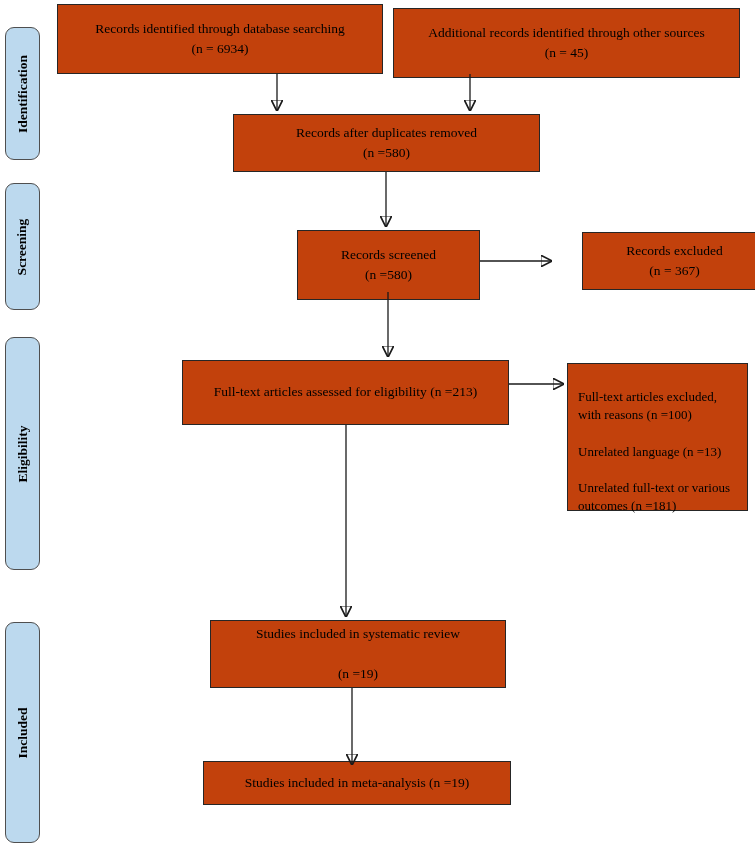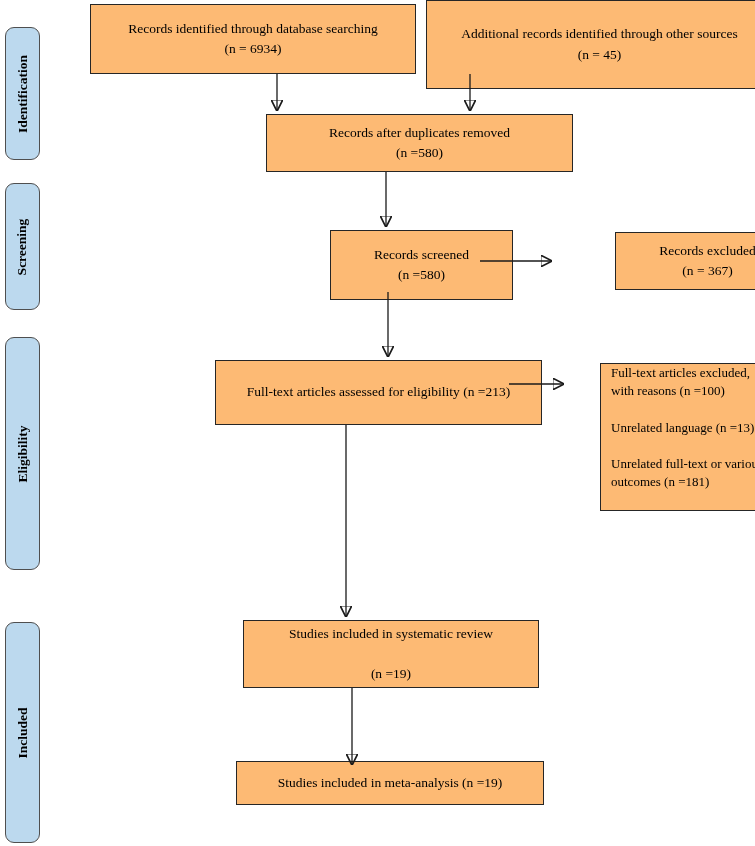--- a/index.html
+++ b/index.html
@@ -23,40 +23,39 @@
     box-sizing: border-box;
   }
   .stage .stage-label {
     transform: rotate(-90deg);
     white-space: nowrap;
     font-weight: bold;
     font-size: 13.5px;
   }
   .box {
     position: absolute;
-    background: #fdba74;
+    background: #c2410c;
     border: 1.3px solid var(--box-border, #262626);
     display: flex;
     align-items: center;
     justify-content: center;
     text-align: center;
     font-size: 13.5px;
     line-height: 1.5;
     white-space: pre-line;
     padding: 4px 10px;
     box-sizing: border-box;
-    margin-left: 33px;
   }
   .box.align-left {
     align-items: flex-start;
     justify-content: flex-start;
     text-align: left;
     font-size: 13px;
     line-height: 1.4;
-    padding: 0 10px;
+    padding: 24px 10px;
   }
   svg.arrows {
     position: absolute;
     left: 0; top: 0;
     width: 755px; height: 846px;
     pointer-events: none;
   }
   svg.arrows path {
     stroke: #1a1a1a;
     stroke-width: 1.3;
@@ -77,21 +76,21 @@
   <div class="stage" style="left:5px; top:337px; width:35px; height:233px;">
     <span class="stage-label">Eligibility</span>
   </div>
   <div class="stage" style="left:5px; top:622px; width:35px; height:221px;">
     <span class="stage-label">Included</span>
   </div>
 
   <div class="box" style="left:57px; top:4px; width:326px; height:70px;">Records identified through database searching
 (n = 6934)</div>
 
-  <div class="box" style="left:393px; top:0; width:347px; height:89px;">Additional records identified through other sources
+  <div class="box" style="left:393px; top:8px; width:347px; height:70px;">Additional records identified through other sources
 (n = 45)</div>
 
   <div class="box" style="left:233px; top:114px; width:307px; height:58px;">Records after duplicates removed
 (n =580)</div>
 
   <div class="box" style="left:297px; top:230px; width:183px; height:70px;">Records screened
 (n =580)</div>
 
   <div class="box" style="left:582px; top:232px; width:185px; height:58px;">Records excluded
 (n = 367)</div>

